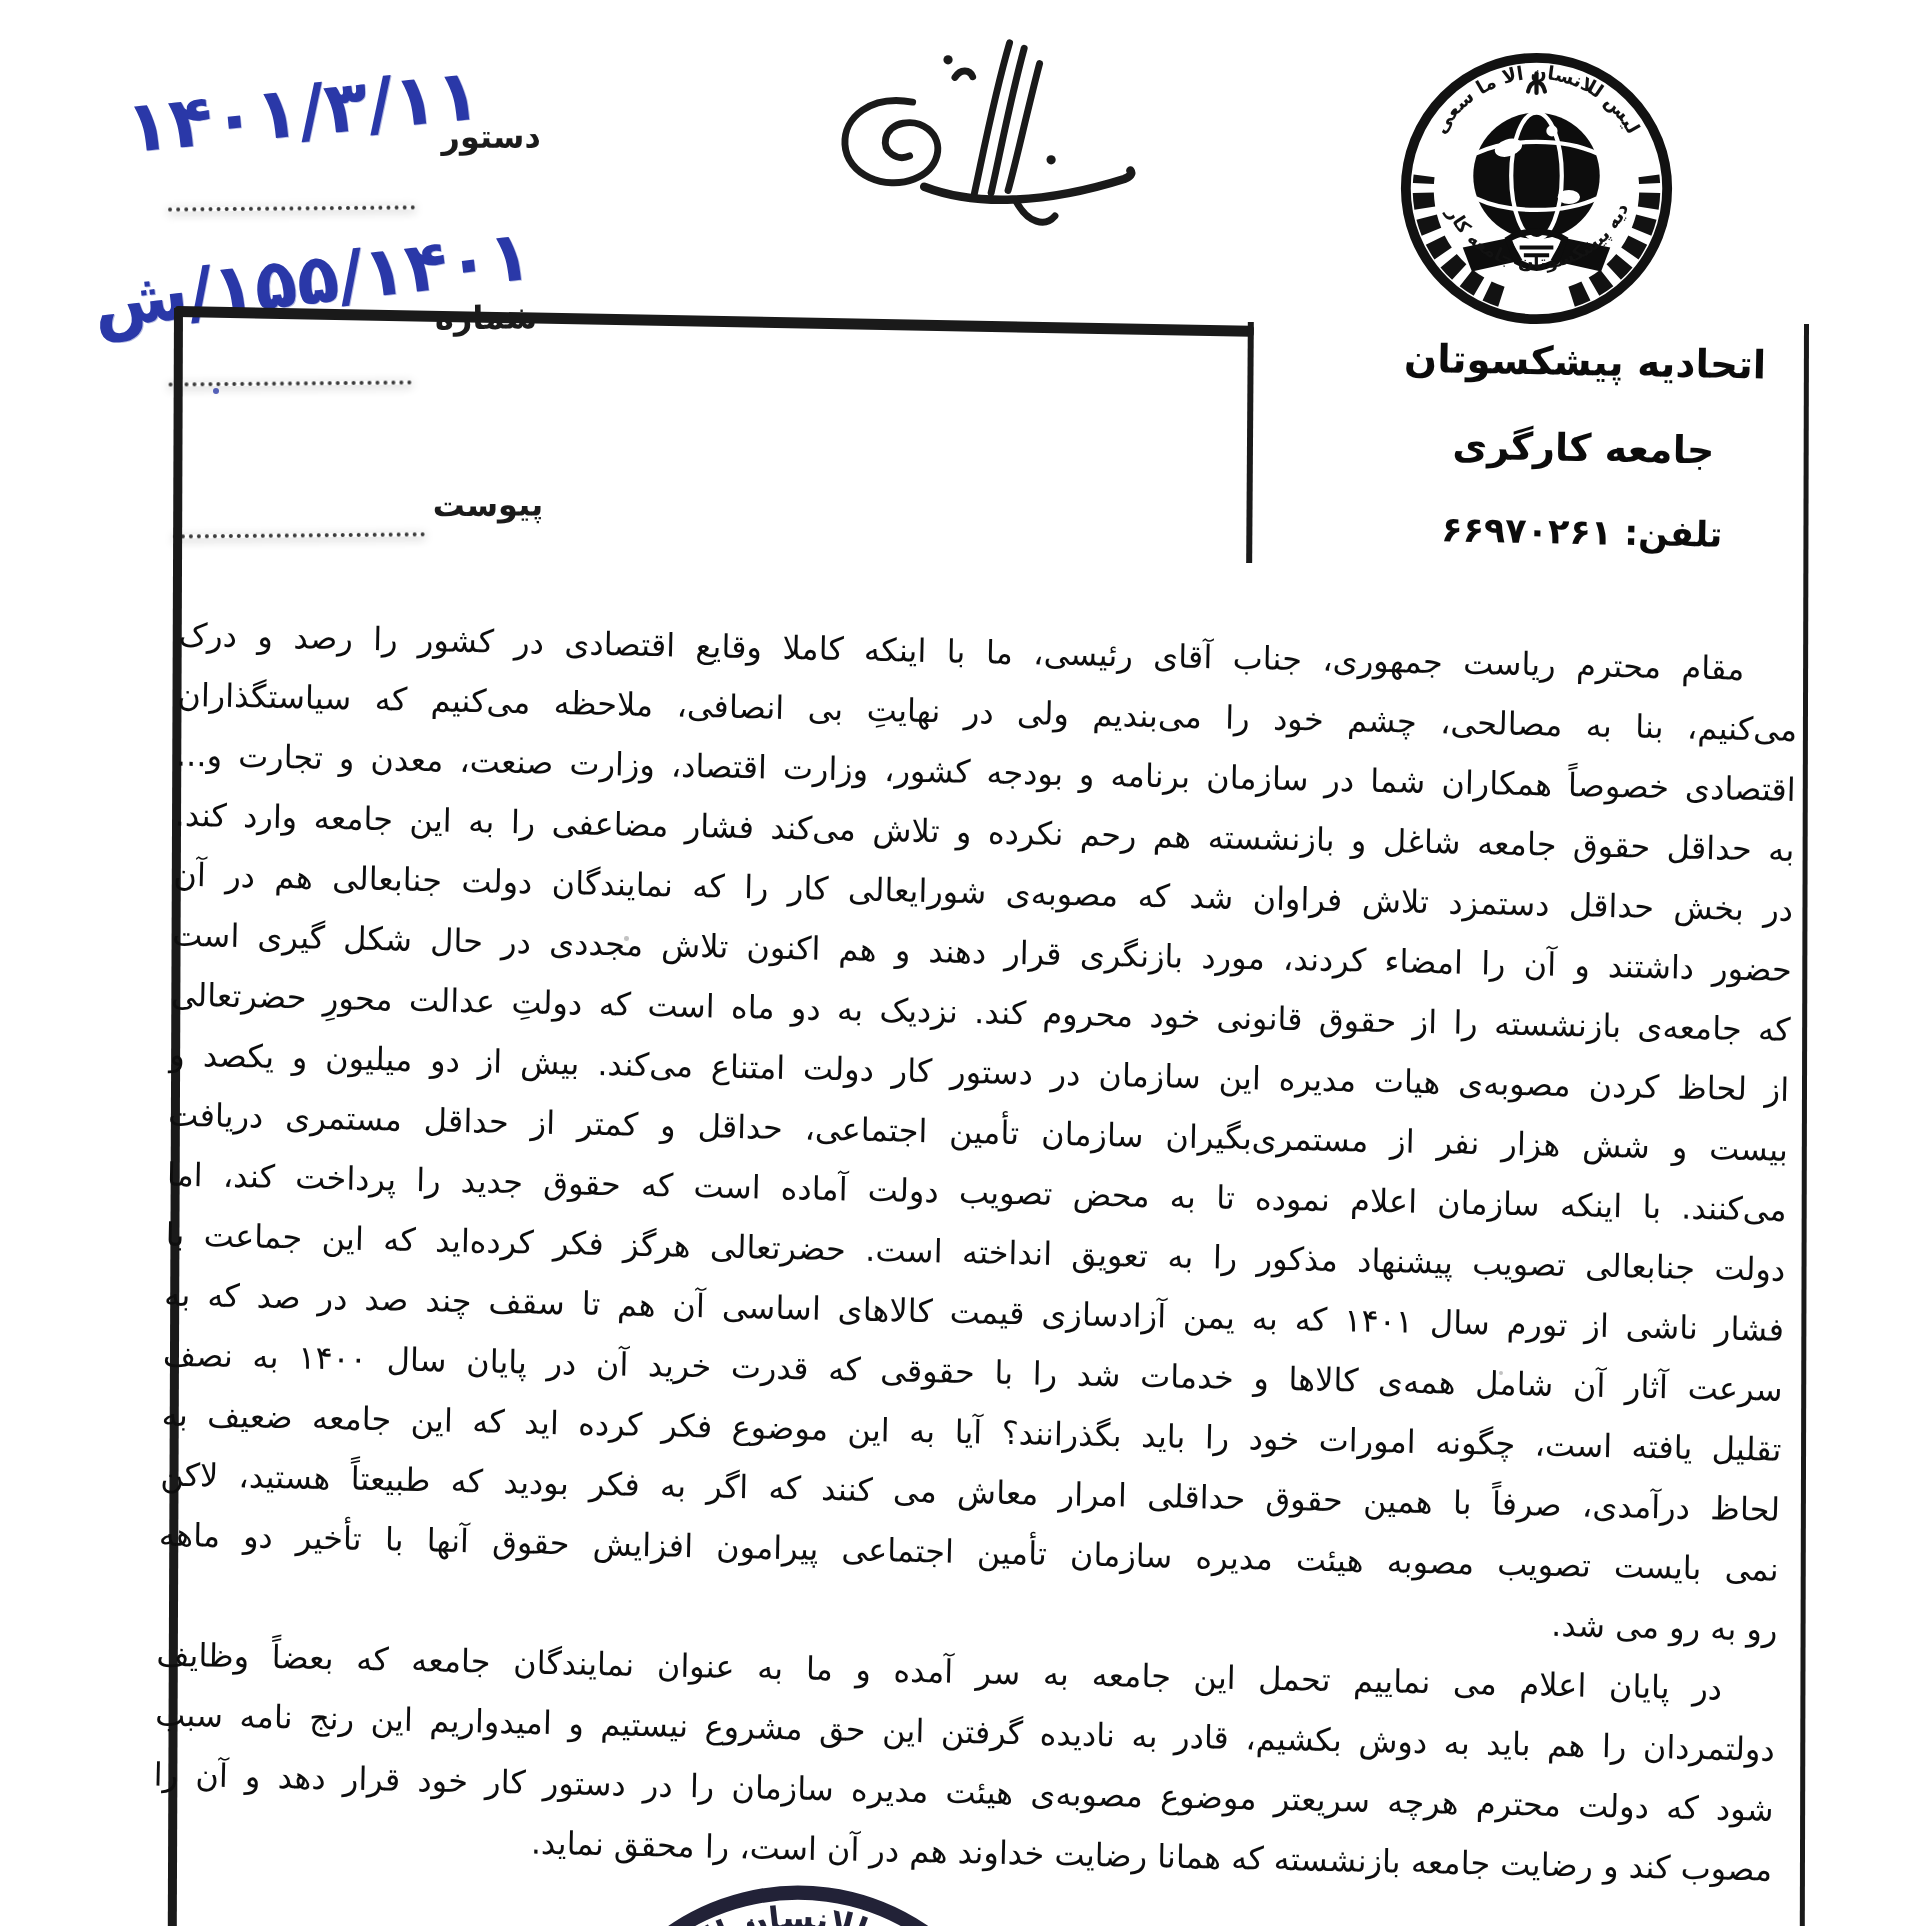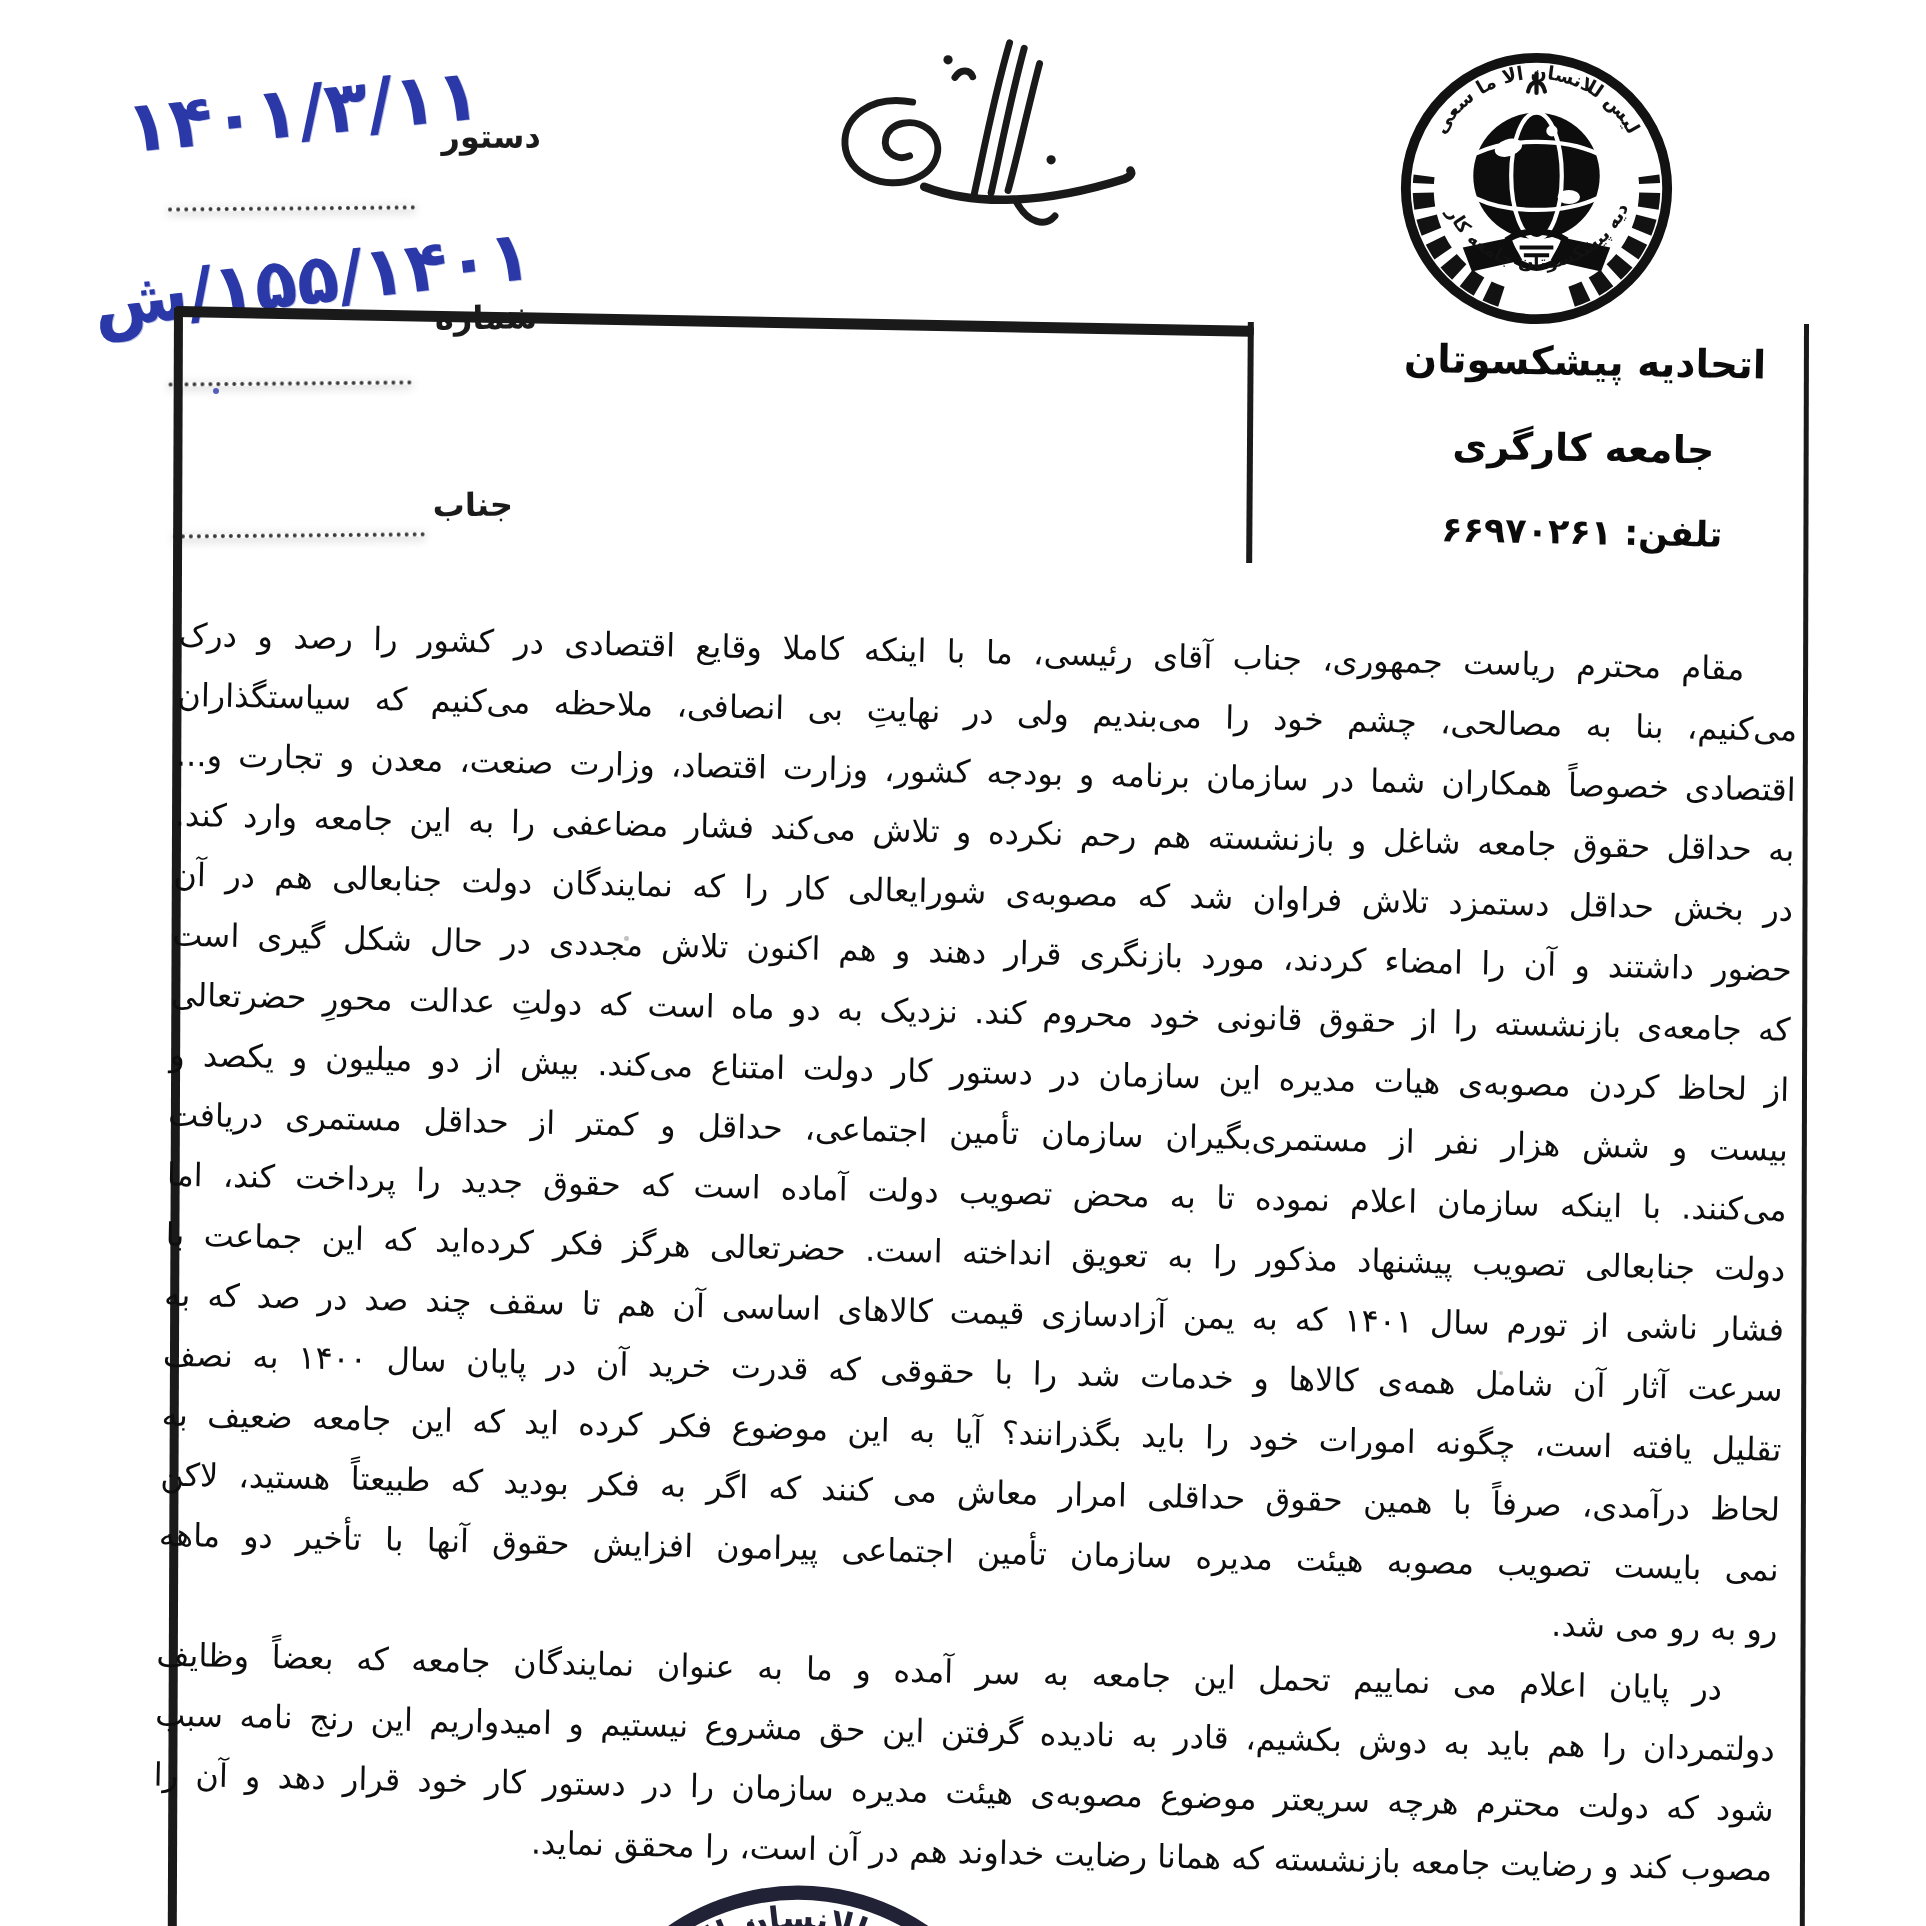--- a/index.html
+++ b/index.html
@@ -61,21 +61,21 @@
 
 <div class="abs" style="left:77px;top:46px;width:539px;height:539px;transform:rotate(-0.5deg);">
   <span class="abs field-label" style="left:366px;top:73px;">دستور</span>
   <div class="abs dotline" style="left:92px;top:160px;width:247px;"></div>
   <span class="abs hand" style="left:50px;top:23px;font-size:71px;transform:rotate(-5deg);direction:ltr;">۱۴۰۱/۳/۱۱</span>
 
   <span class="abs field-label" style="left:358px;top:254px;">شماره</span>
   <div class="abs dotline" style="left:91px;top:335px;width:243px;"></div>
   <span class="abs hand rtl" style="left:15.4px;top:193px;font-size:69px;transform:rotate(-6deg);">۱۵۵/۱۴۰۱/ش</span>
 
-  <span class="abs field-label" style="left:354px;top:441px;">جناب</span>
+  <span class="abs field-label" style="left:354px;top:441px;">پیوست</span>
   <div class="abs dotline" style="left:94px;top:487px;width:252px;"></div>
 </div>
 
 <svg class="abs" style="left:797px;top:29px;" width="339" height="200" viewBox="0 0 440 260">
   <g fill="none" stroke="#1a1a1a" stroke-linecap="round" stroke-width="9">
     <path d="M 150,95 C 95,85 60,115 62,150 C 64,190 115,210 152,195 C 185,182 192,148 170,130 C 152,116 120,120 115,142 C 111,160 130,172 146,165"></path>
     <path d="M 230,215 C 240,170 255,90 276,18"></path>
     <path d="M 252,213 C 262,170 276,95 295,25"></path>
     <path d="M 274,210 C 284,175 298,110 315,45"></path>
     <path d="M 165,205 C 230,230 320,228 425,195 C 433,192 436,188 433,184" stroke-width="11"></path>

